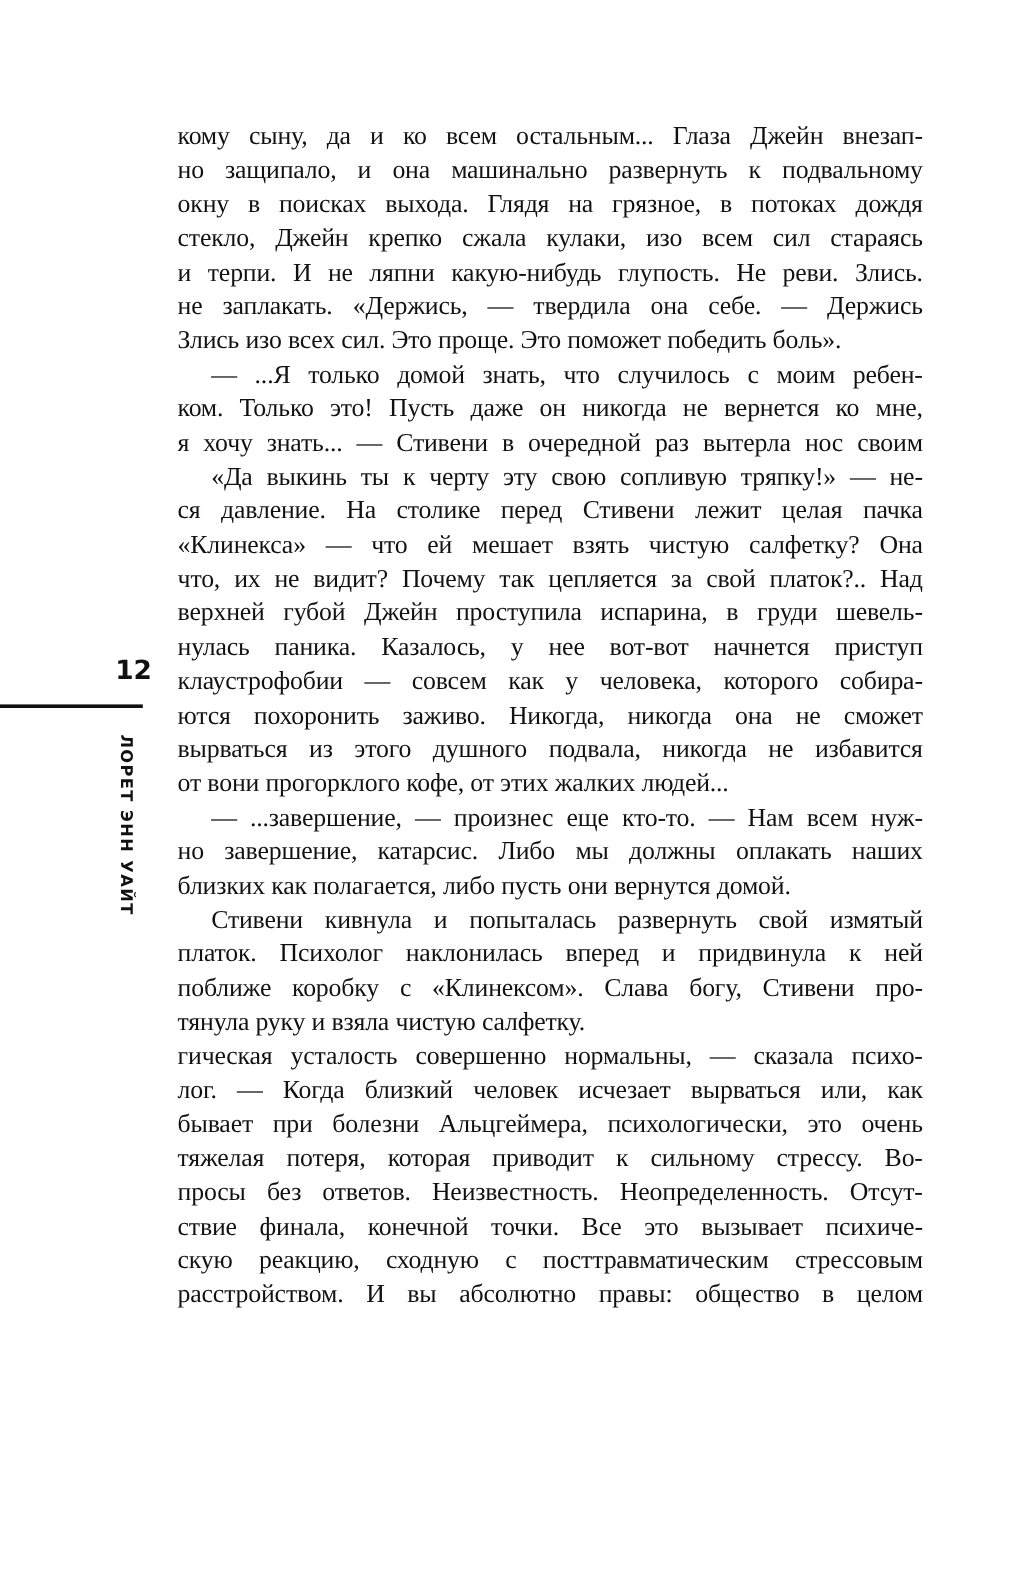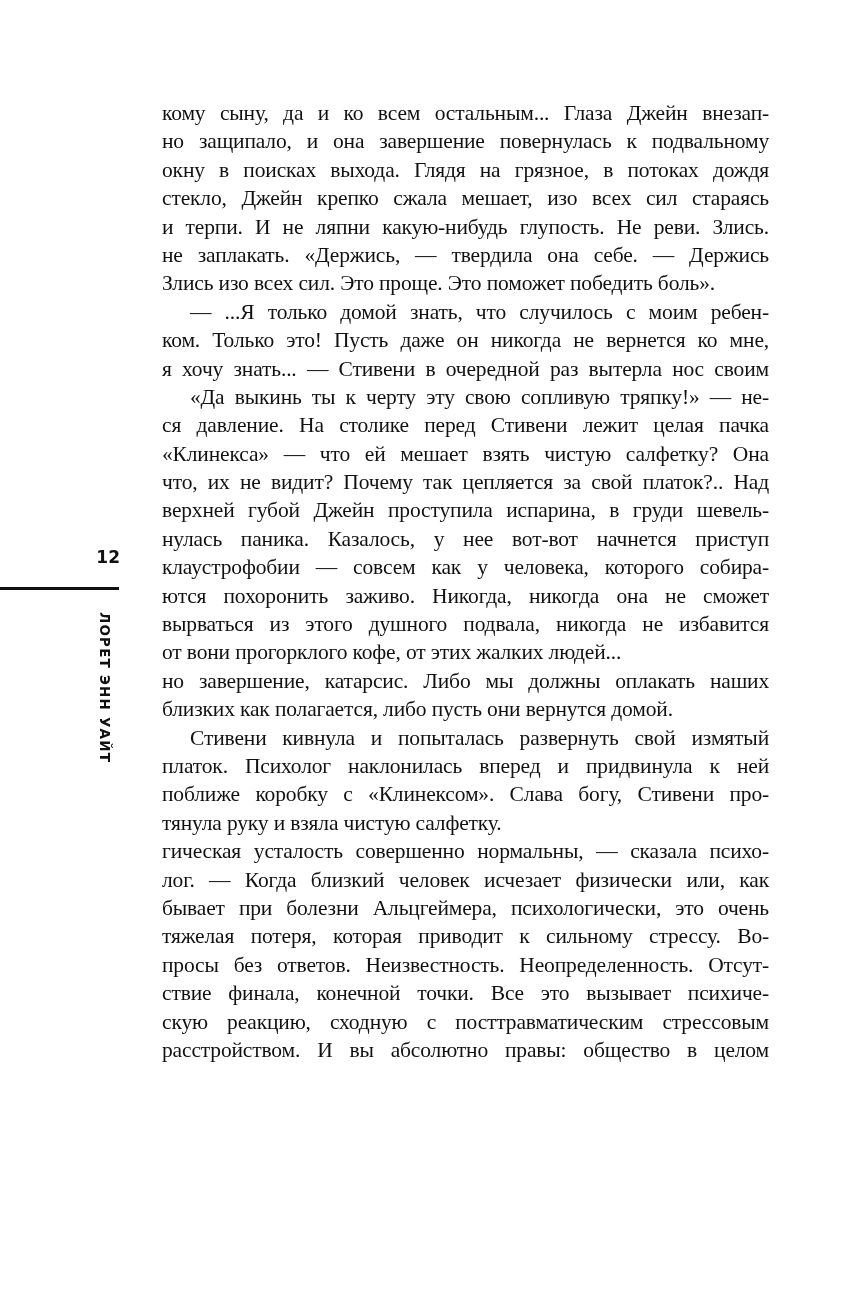--- a/index.html
+++ b/index.html
@@ -32,37 +32,36 @@
       color: #111111;
       text-align: justify;
       letter-spacing: -0.15px;
     }
     .line {
       display: block;
       white-space: nowrap;
       text-align: justify;
       text-align-last: justify;
       height: 28.4px;
-      margin-left: 14px;
     }
     .line.last {
       text-align-last: left;
     }
     .line.indent {
       padding-left: 28px;
     }
     .page-number {
       position: absolute;
       left: 96px;
       top: 547px;
       width: 24px;
       text-align: right;
       font-family: "DejaVu Sans", "Liberation Sans", sans-serif;
       font-weight: bold;
-      font-size: 17px;
+      font-size: 22px;
       color: #111111;
       letter-spacing: 0px;
     }
     .rule {
       position: absolute;
       left: 0;
       top: 587px;
       width: 119px;
       height: 3px;
       background: #111111;
@@ -86,47 +85,48 @@
 </head>
 <body>
 
 <div class="page">
   <div class="page-number">12</div>
   <div class="rule"></div>
   <div class="running-head">ЛОРЕТ ЭНН УАЙТ</div>
 
   <div class="text-block" id="text-block">
       <span class="line">кому сыну, да и ко всем остальным... Глаза Джейн внезап-</span>
-      <span class="line">но защипало, и она завершение повернулась к подвальному</span>
+      <span class="line">но защипало, и она машинально развернуть к подвальному</span>
       <span class="line">окну в поисках выхода. Глядя на грязное, в потоках дождя</span>
-      <span class="line">стекло, Джейн крепко сжала мешает, изо всех сил стараясь</span>
+      <span class="line">стекло, Джейн крепко сжала кулаки, изо всем сил стараясь</span>
       <span class="line">и терпи. И не ляпни какую-нибудь глупость. Не реви. Злись.</span>
       <span class="line">не заплакать. «Держись, — твердила она себе. — Держись</span>
       <span class="line last">Злись изо всех сил. Это проще. Это поможет победить боль».</span>
       <span class="line indent">— ...Я только домой знать, что случилось с моим ребен-</span>
       <span class="line">ком. Только это! Пусть даже он никогда не вернется ко мне,</span>
       <span class="line">я хочу знать... — Стивени в очередной раз вытерла нос своим</span>
       <span class="line indent">«Да выкинь ты к черту эту свою сопливую тряпку!» — не-</span>
       <span class="line">ся давление. На столике перед Стивени лежит целая пачка</span>
       <span class="line">«Клинекса» — что ей мешает взять чистую салфетку? Она</span>
       <span class="line">что, их не видит? Почему так цепляется за свой платок?.. Над</span>
       <span class="line">верхней губой Джейн проступила испарина, в груди шевель-</span>
       <span class="line">нулась паника. Казалось, у нее вот-вот начнется приступ</span>
       <span class="line">клаустрофобии — совсем как у человека, которого собира-</span>
       <span class="line">ются похоронить заживо. Никогда, никогда она не сможет</span>
       <span class="line">вырваться из этого душного подвала, никогда не избавится</span>
       <span class="line last">от вони прогорклого кофе, от этих жалких людей...</span>
+      <span class="line indent">— ...завершение, — произнес еще кто-то. — Нам всем нуж-</span>
       <span class="line">но завершение, катарсис. Либо мы должны оплакать наших</span>
       <span class="line last">близких как полагается, либо пусть они вернутся домой.</span>
       <span class="line indent">Стивени кивнула и попыталась развернуть свой измятый</span>
       <span class="line">платок. Психолог наклонилась вперед и придвинула к ней</span>
       <span class="line">поближе коробку с «Клинексом». Слава богу, Стивени про-</span>
       <span class="line last">тянула руку и взяла чистую салфетку.</span>
       <span class="line">гическая усталость совершенно нормальны, — сказала психо-</span>
-      <span class="line">лог. — Когда близкий человек исчезает физически или, как</span>
+      <span class="line">лог. — Когда близкий человек исчезает вырваться или, как</span>
       <span class="line">бывает при болезни Альцгеймера, психологически, это очень</span>
       <span class="line">тяжелая потеря, которая приводит к сильному стрессу. Во-</span>
       <span class="line">просы без ответов. Неизвестность. Неопределенность. Отсут-</span>
       <span class="line">ствие финала, конечной точки. Все это вызывает психиче-</span>
       <span class="line">скую реакцию, сходную с посттравматическим стрессовым</span>
       <span class="line">расстройством. И вы абсолютно правы: общество в целом</span>
     </div>
 </div>
 
 </body></html>

